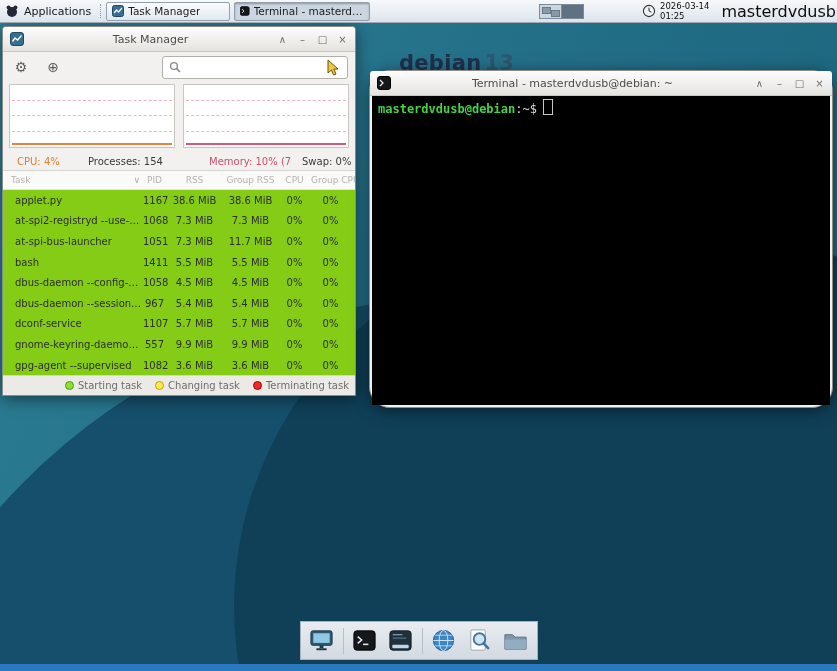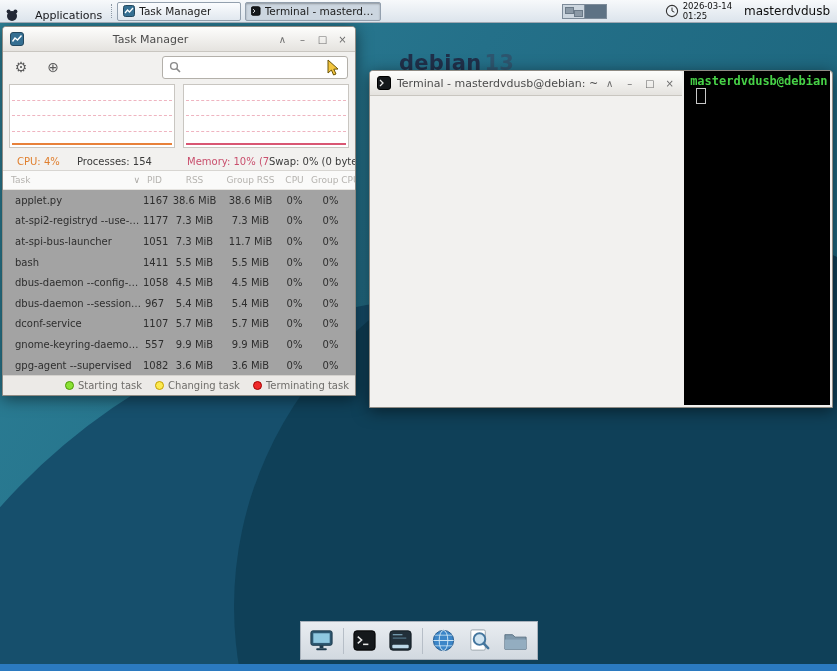--- a/index.html
+++ b/index.html
@@ -3,42 +3,42 @@
 <meta charset="utf-8">
 <style>
   html,body{margin:0;padding:0;}
   .screen{position:relative;width:837px;height:671px;overflow:hidden;
     font-family:"DejaVu Sans","Liberation Sans",sans-serif;background:#1d6880;}
 
   
   .panel{position:absolute;top:0;left:0;right:0;height:22px;z-index:50;
     background:linear-gradient(#f7f9fb,#dce4ec);border-bottom:1px solid #9fa8b3;
     display:flex;align-items:center;}
-  .app-menu{display:flex;align-items:flex-end;gap:16px;padding:0 8px 0 5px;height:100%;
+  .app-menu{display:flex;align-items:center;gap:5px;padding:0 8px 0 5px;height:100%;
     font-size:11px;color:#17181c;cursor:default;}
   .sep-handle{width:0;height:14px;border-left:1px dotted #8d98a4;margin:0 5px 0 1px;}
   .task-btn{display:flex;align-items:center;gap:4px;height:17px;margin-right:4px;
     border:1px solid #93a0ae;border-radius:2px;padding:0 5px;
     background:linear-gradient(#fbfcfe,#e1e8ef);font-size:10.5px;color:#1d1d1d;
     white-space:nowrap;overflow:hidden;}
   .task-btn .lbl{overflow:hidden;text-overflow:ellipsis;white-space:nowrap;}
   .task-btn.w1{width:112px;}
   .task-btn.w2{width:124px;}
   .task-btn.active{background:#ccd6e0;box-shadow:inset 0 1px 2px rgba(0,0,0,.3);}
   .pspacer{flex:1;}
   .pager{display:flex;border:1px solid #7d8b99;margin-right:58px;background:#fff;}
   .ws{width:21px;height:13px;position:relative;}
   .ws.a{background:#ccd6df;}
   .ws.b{background:#5e7284;border-left:1px solid #7d8b99;}
   .miniwin{position:absolute;background:#8b99a6;border:1px solid #6b7a88;}
   .mw1{left:2px;top:2px;width:7px;height:5px;}
   .mw2{left:11px;top:5px;width:7px;height:5px;}
   .clock{display:flex;align-items:center;gap:4px;margin-right:12px;}
   .clock-text{font-size:8.5px;line-height:1.2;color:#0e0e0e;}
-  .user-label{font-size:12px;color:#0e0e0e;margin-right:7px;}
+  .user-label{font-size:16px;color:#0e0e0e;margin-right:1px;}
 
   
   .desktop{position:absolute;top:22px;left:0;right:0;bottom:0;overflow:hidden;
     background:linear-gradient(118deg,#2d8197 0%,#247089 42%,#1e6880 75%);}
   .curve1{position:absolute;left:-22%;top:42%;width:155%;height:110%;background:#164f6c;
     border-radius:48% 52% 0 0 / 85% 100% 0 0;transform:rotate(-7deg);}
   .curve2{position:absolute;right:-28%;bottom:-50%;width:100%;height:120%;
     background:#0f4058;border-radius:50%;}
   .brand{position:absolute;left:399px;top:29px;font-size:21px;font-weight:bold;
     color:#20304a;letter-spacing:.3px;}
@@ -67,46 +67,46 @@
   .searchbox input{border:none;outline:none;flex:1;font-size:11px;background:transparent;min-width:0;}
   .cursor-arrow{position:absolute;right:7px;top:2px;}
   .tm-graphs{display:flex;gap:8px;padding:2px 6px 6px;}
   .graph{flex:1;height:62px;background:#fff;border:1px solid #c9c6c1;position:relative;}
   .gline{position:absolute;left:2px;right:2px;border-top:1px dashed #efb4c0;}
   .gl1{top:24%;}.gl2{top:49%;}.gl3{top:74%;}
   .gbase{position:absolute;left:2px;right:2px;bottom:2px;}
   .gbase.cpu{border-top:2px solid #e8813a;}
   .gbase.mem{border-top:2px solid #d95673;}
   .tm-stats{display:grid;grid-template-columns:60px 110px 82px 1fr;align-items:center;
-    padding:2px 0 3px 14px;font-size:10px;background:#f2f1ef;}
+    padding:2px 0 3px 14px;font-size:10px;background:#f2f1ef;gap:11px;}
   .tm-stats span{white-space:nowrap;overflow:hidden;}
   .stat-cpu{color:#e07f2e;}
   .stat-proc{color:#3a3a3a;}
   .stat-mem{color:#c94f6d;}
   .stat-swap{color:#3a3a3a;}
   .tm-grid{display:grid;grid-template-columns:140px 28px 52px 60px 28px 1fr;align-items:center;}
   .tm-head{height:18px;background:#fafaf9;border-top:1px solid #d8d6d2;
     border-bottom:1px solid #e6e4e0;color:#b5b3af;font-size:9px;}
   .tm-head .taskcell{padding-left:8px;display:flex;justify-content:space-between;align-items:center;}
   .sort{color:#a9a7a3;font-size:9px;padding-right:3px;}
   .cellnum{text-align:center;padding-right:5px;white-space:nowrap;overflow:hidden;}
-  .tm-row{height:20.6px;background:#a3a3a3;font-size:10px;color:#2e2e2e;}
+  .tm-row{height:20.6px;background:#84cc16;font-size:10px;color:#2e2e2e;}
   .tm-row .taskcell{padding-left:12px;white-space:nowrap;overflow:hidden;text-overflow:ellipsis;}
   .tm-legend{height:19px;background:#eceae7;border-top:1px solid #d4d2ce;display:flex;
     align-items:center;justify-content:flex-end;gap:13px;padding:0 6px;
     font-size:10px;color:#6f6d6a;}
   .leg{display:flex;align-items:center;gap:4px;white-space:nowrap;}
   .dot{width:9px;height:9px;border-radius:50%;display:inline-block;box-sizing:border-box;}
   .dot.g{background:#8ae234;border:1px solid #4e9a06;}
   .dot.y{background:#fce94f;border:1px solid #c4a000;}
   .dot.r{background:#ef2929;border:1px solid #a40000;}
 
   
   .term-window{left:369px;top:70px;width:464px;height:338px;z-index:30;
-    display:flex;flex-direction:row;box-sizing:border-box;}
+    display:flex;flex-direction:column;box-sizing:border-box;border-radius:21px;}
   .term-menu{height:22px;display:flex;align-items:center;gap:17px;padding:0 11px;
     font-size:11px;color:#3b3b3b;background:#f2f1ef;}
   .menu-item{cursor:default;}
   .term-body{flex:1;margin:0 2px 2px;background:#000;padding:3px 6px;
     font-family:"DejaVu Sans Mono","Liberation Mono",monospace;font-size:12px;
     overflow:hidden;}
   .p-user{color:#47d147;font-weight:bold;margin-top:19px;}
   .p-rest{color:#d9d9d9;}
   .block-cursor{display:inline-block;width:8px;height:14px;border:1px solid #c8c8c8;
     vertical-align:-2px;margin-left:6px;}
@@ -250,21 +250,21 @@
       <div class="tm-grid tm-row">
         <span class="taskcell">applet.py</span>
         <span class="cellnum">1167</span>
         <span class="cellnum">38.6 MiB</span>
         <span class="cellnum">38.6 MiB</span>
         <span class="cellnum">0%</span>
         <span class="cellnum">0%</span>
       </div>
       <div class="tm-grid tm-row">
         <span class="taskcell">at-spi2-registryd --use-gnome...</span>
-        <span class="cellnum">1177</span>
+        <span class="cellnum">1068</span>
         <span class="cellnum">7.3 MiB</span>
         <span class="cellnum">7.3 MiB</span>
         <span class="cellnum">0%</span>
         <span class="cellnum">0%</span>
       </div>
       <div class="tm-grid tm-row">
         <span class="taskcell">at-spi-bus-launcher</span>
         <span class="cellnum">1051</span>
         <span class="cellnum">7.3 MiB</span>
         <span class="cellnum">11.7 MiB</span>

